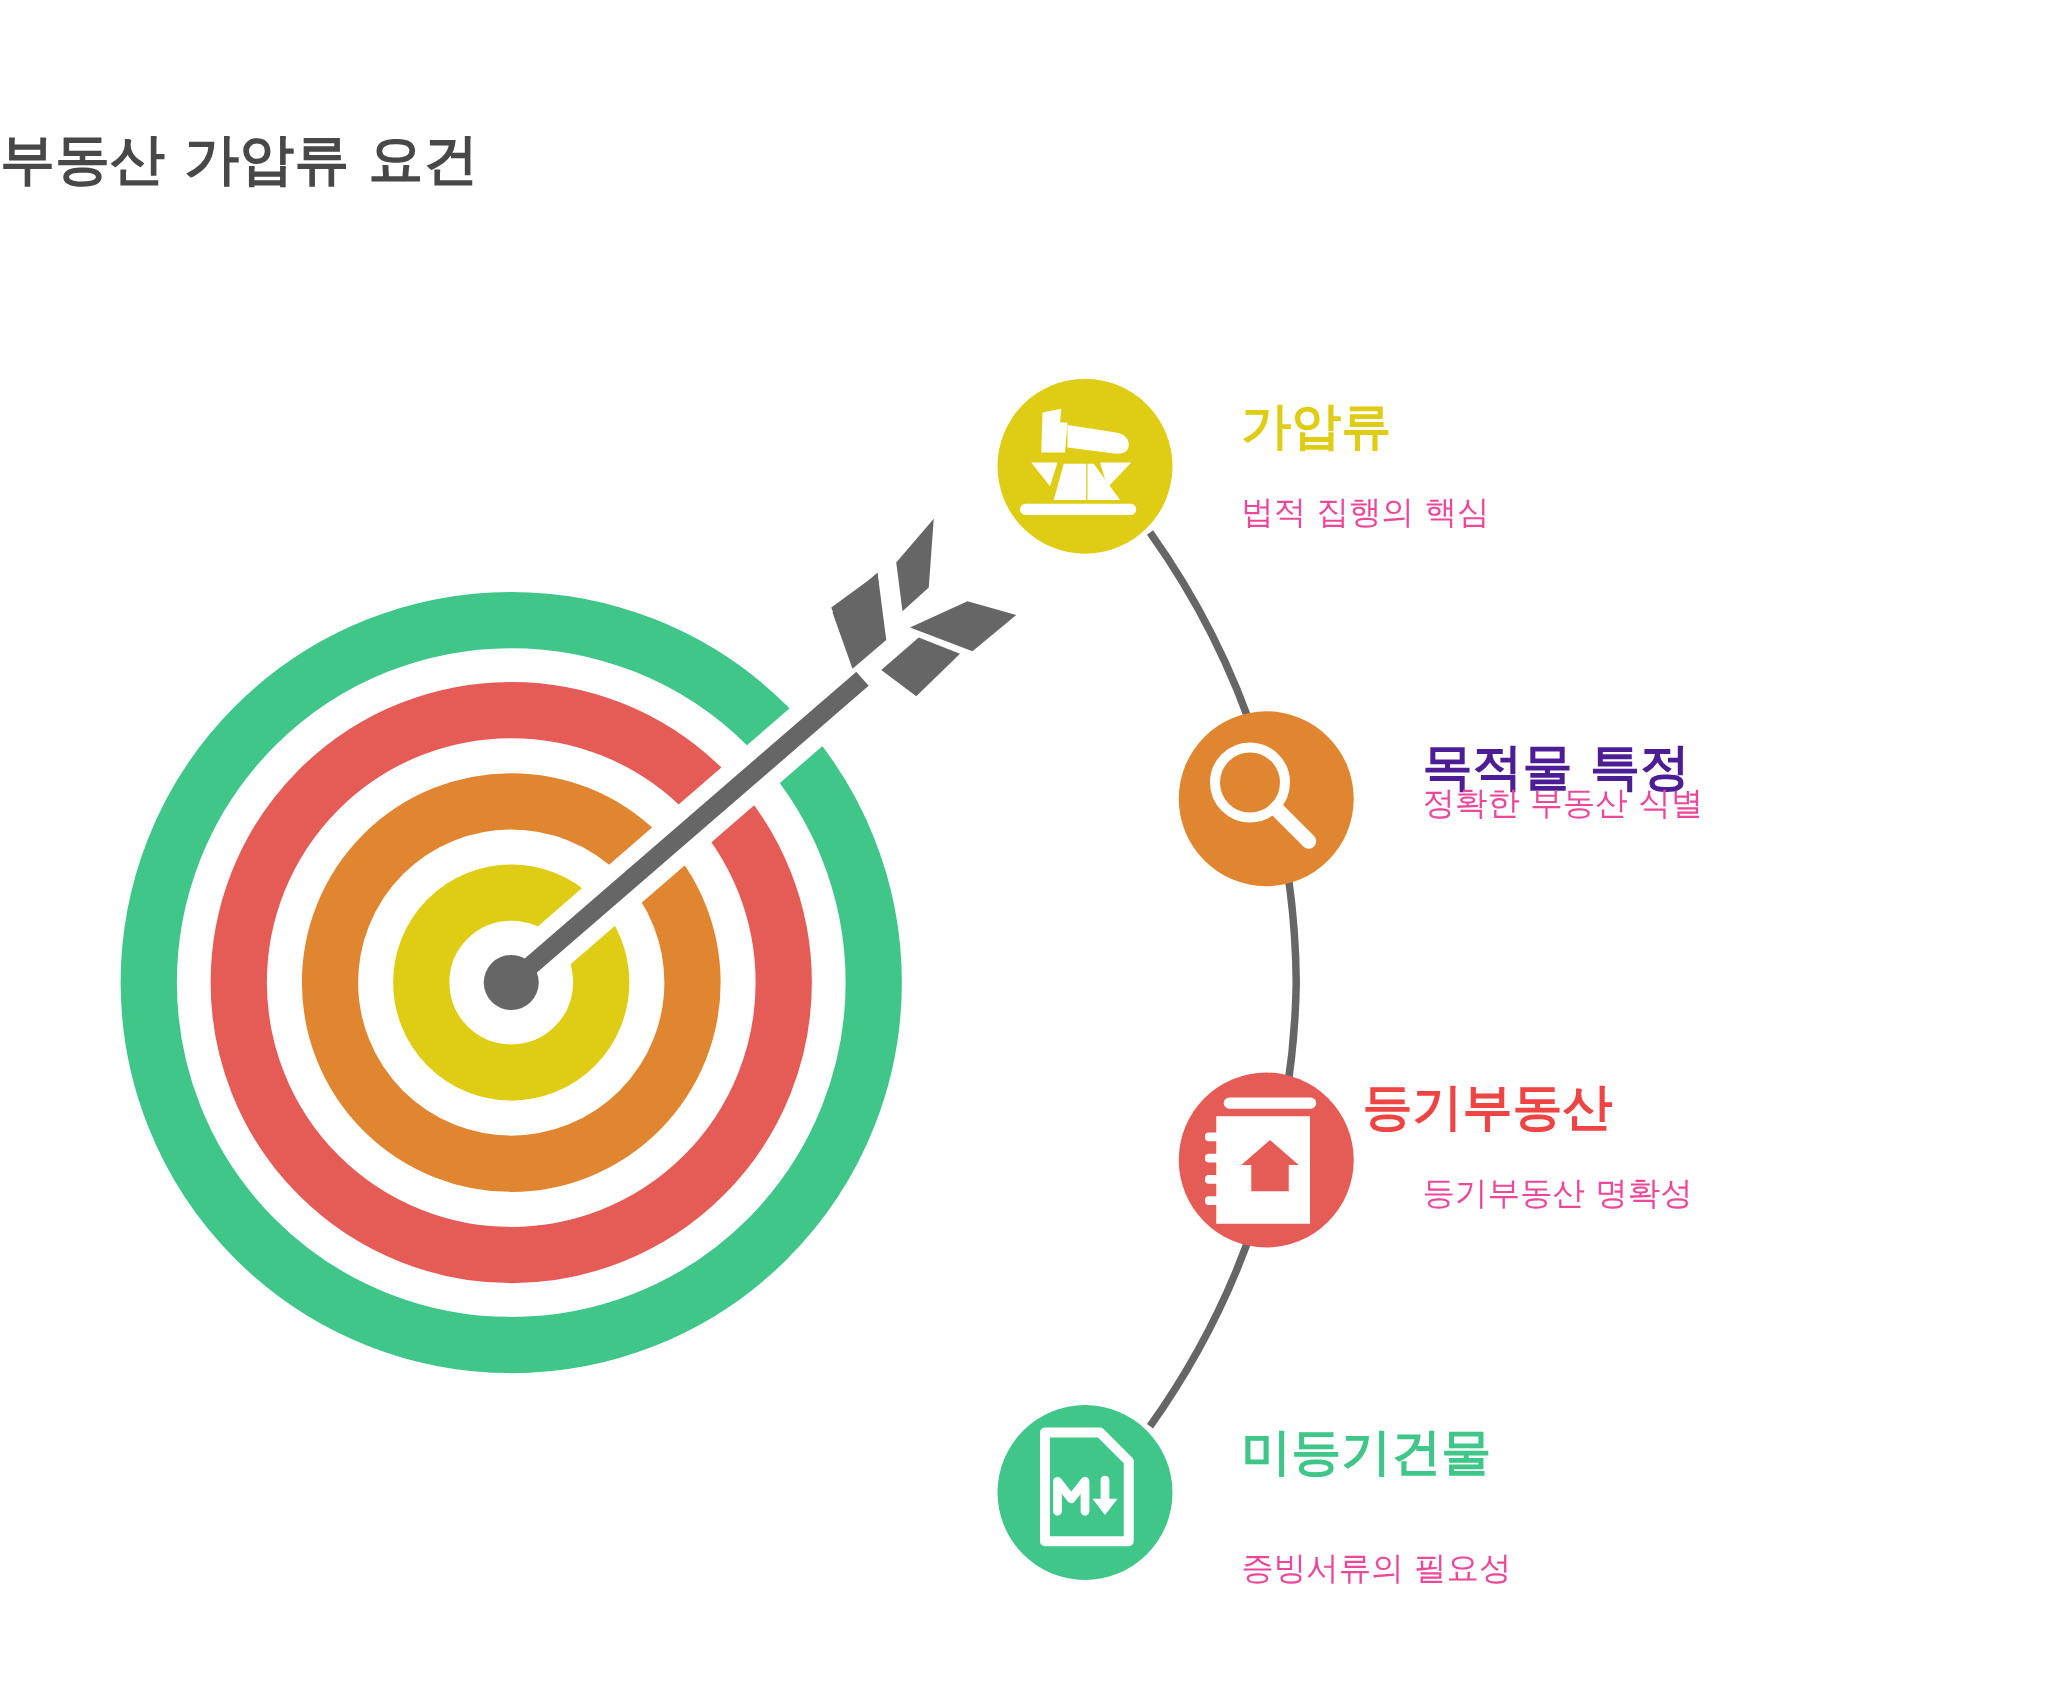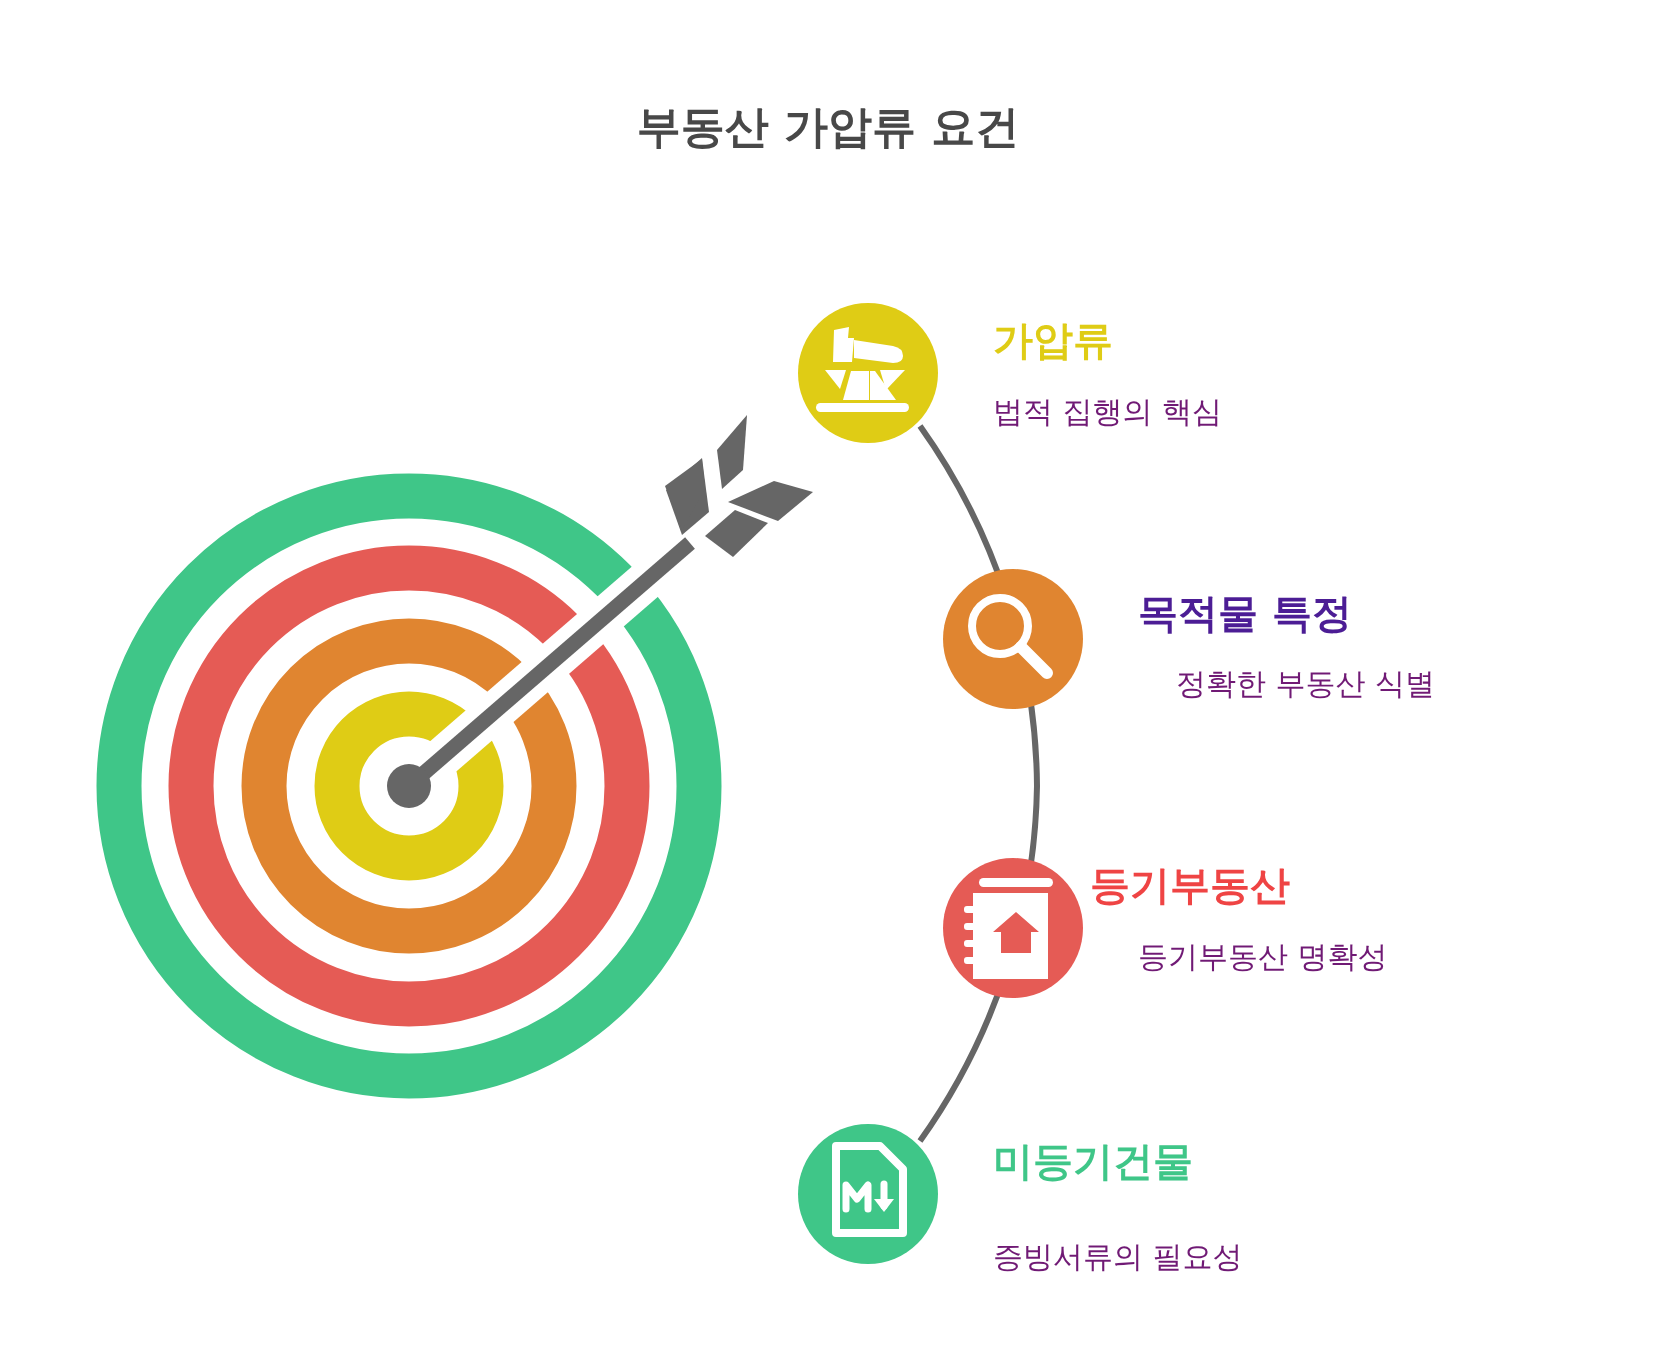--- a/index.html
+++ b/index.html
@@ -1,22 +1,22 @@
 <!DOCTYPE html>
 <html><head>
 <meta charset="utf-8">
 <style>
   html, body { margin: 0; padding: 0; background: #ffffff; }
   body { width: 1656px; height: 1355px; position: relative; overflow: hidden;
          font-family: "DejaVu Sans", "Liberation Sans", sans-serif; }
-  .title { position: absolute; left: 0; width: 1656px; top: 98px; text-align: center;
+  .title { position: absolute; left: 0; width: 1656px; top: 98px; text-align: left;
            font-size: 44px; font-weight: bold; color: #484848; }
   svg.art { position: absolute; left: 0; top: 0; }
   .item-title { position: absolute; font-size: 40px; font-weight: bold; white-space: nowrap; }
-  .item-desc { position: absolute; font-size: 30px; color: #701a75; white-space: nowrap; }
+  .item-desc { position: absolute; font-size: 26px; color: #ec4899; white-space: nowrap; }
 </style>
 </head>
 <body>
 
 <div class="title">부동산 가압류 요건</div>
 
 <svg class="art" width="1656" height="1355" viewBox="0 0 1656 1355">
 
   <path d="M 920 426 A 628 628 0 0 1 1037 786 A 628 628 0 0 1 920 1141" fill="none" stroke="#666666" stroke-width="6"></path>
 
@@ -82,19 +82,19 @@
       <line x1="884" y1="1184" x2="884" y2="1206" stroke="#ffffff" stroke-width="7" stroke-linecap="round"></line>
       <polygon points="874,1199 894,1199 884,1212" fill="#ffffff"></polygon>
     </g>
   </g>
 </svg>
 
 <div class="item-title" style="left:993px; top:313px; color:#DFCC15;">가압류</div>
 <div class="item-desc" style="left:993px; top:392px;">법적 집행의 핵심</div>
 
 <div class="item-title" style="left:1138px; top:586px; color:#4c1d95;">목적물 특정</div>
-<div class="item-desc" style="left:1138px; top:664px;margin-left:38px;">정확한 부동산 식별</div>
+<div class="item-desc" style="left:1138px; top:625px;">정확한 부동산 식별</div>
 
 <div class="item-title" style="left:1090px; top:858px; color:#ef4444;">등기부동산</div>
 <div class="item-desc" style="left:1138px; top:937px;">등기부동산 명확성</div>
 
 <div class="item-title" style="left:993px; top:1134px; color:#3FC688;">미등기건물</div>
 <div class="item-desc" style="left:993px; top:1213px;margin-top:24px;">증빙서류의 필요성</div>
 
 </body></html>

